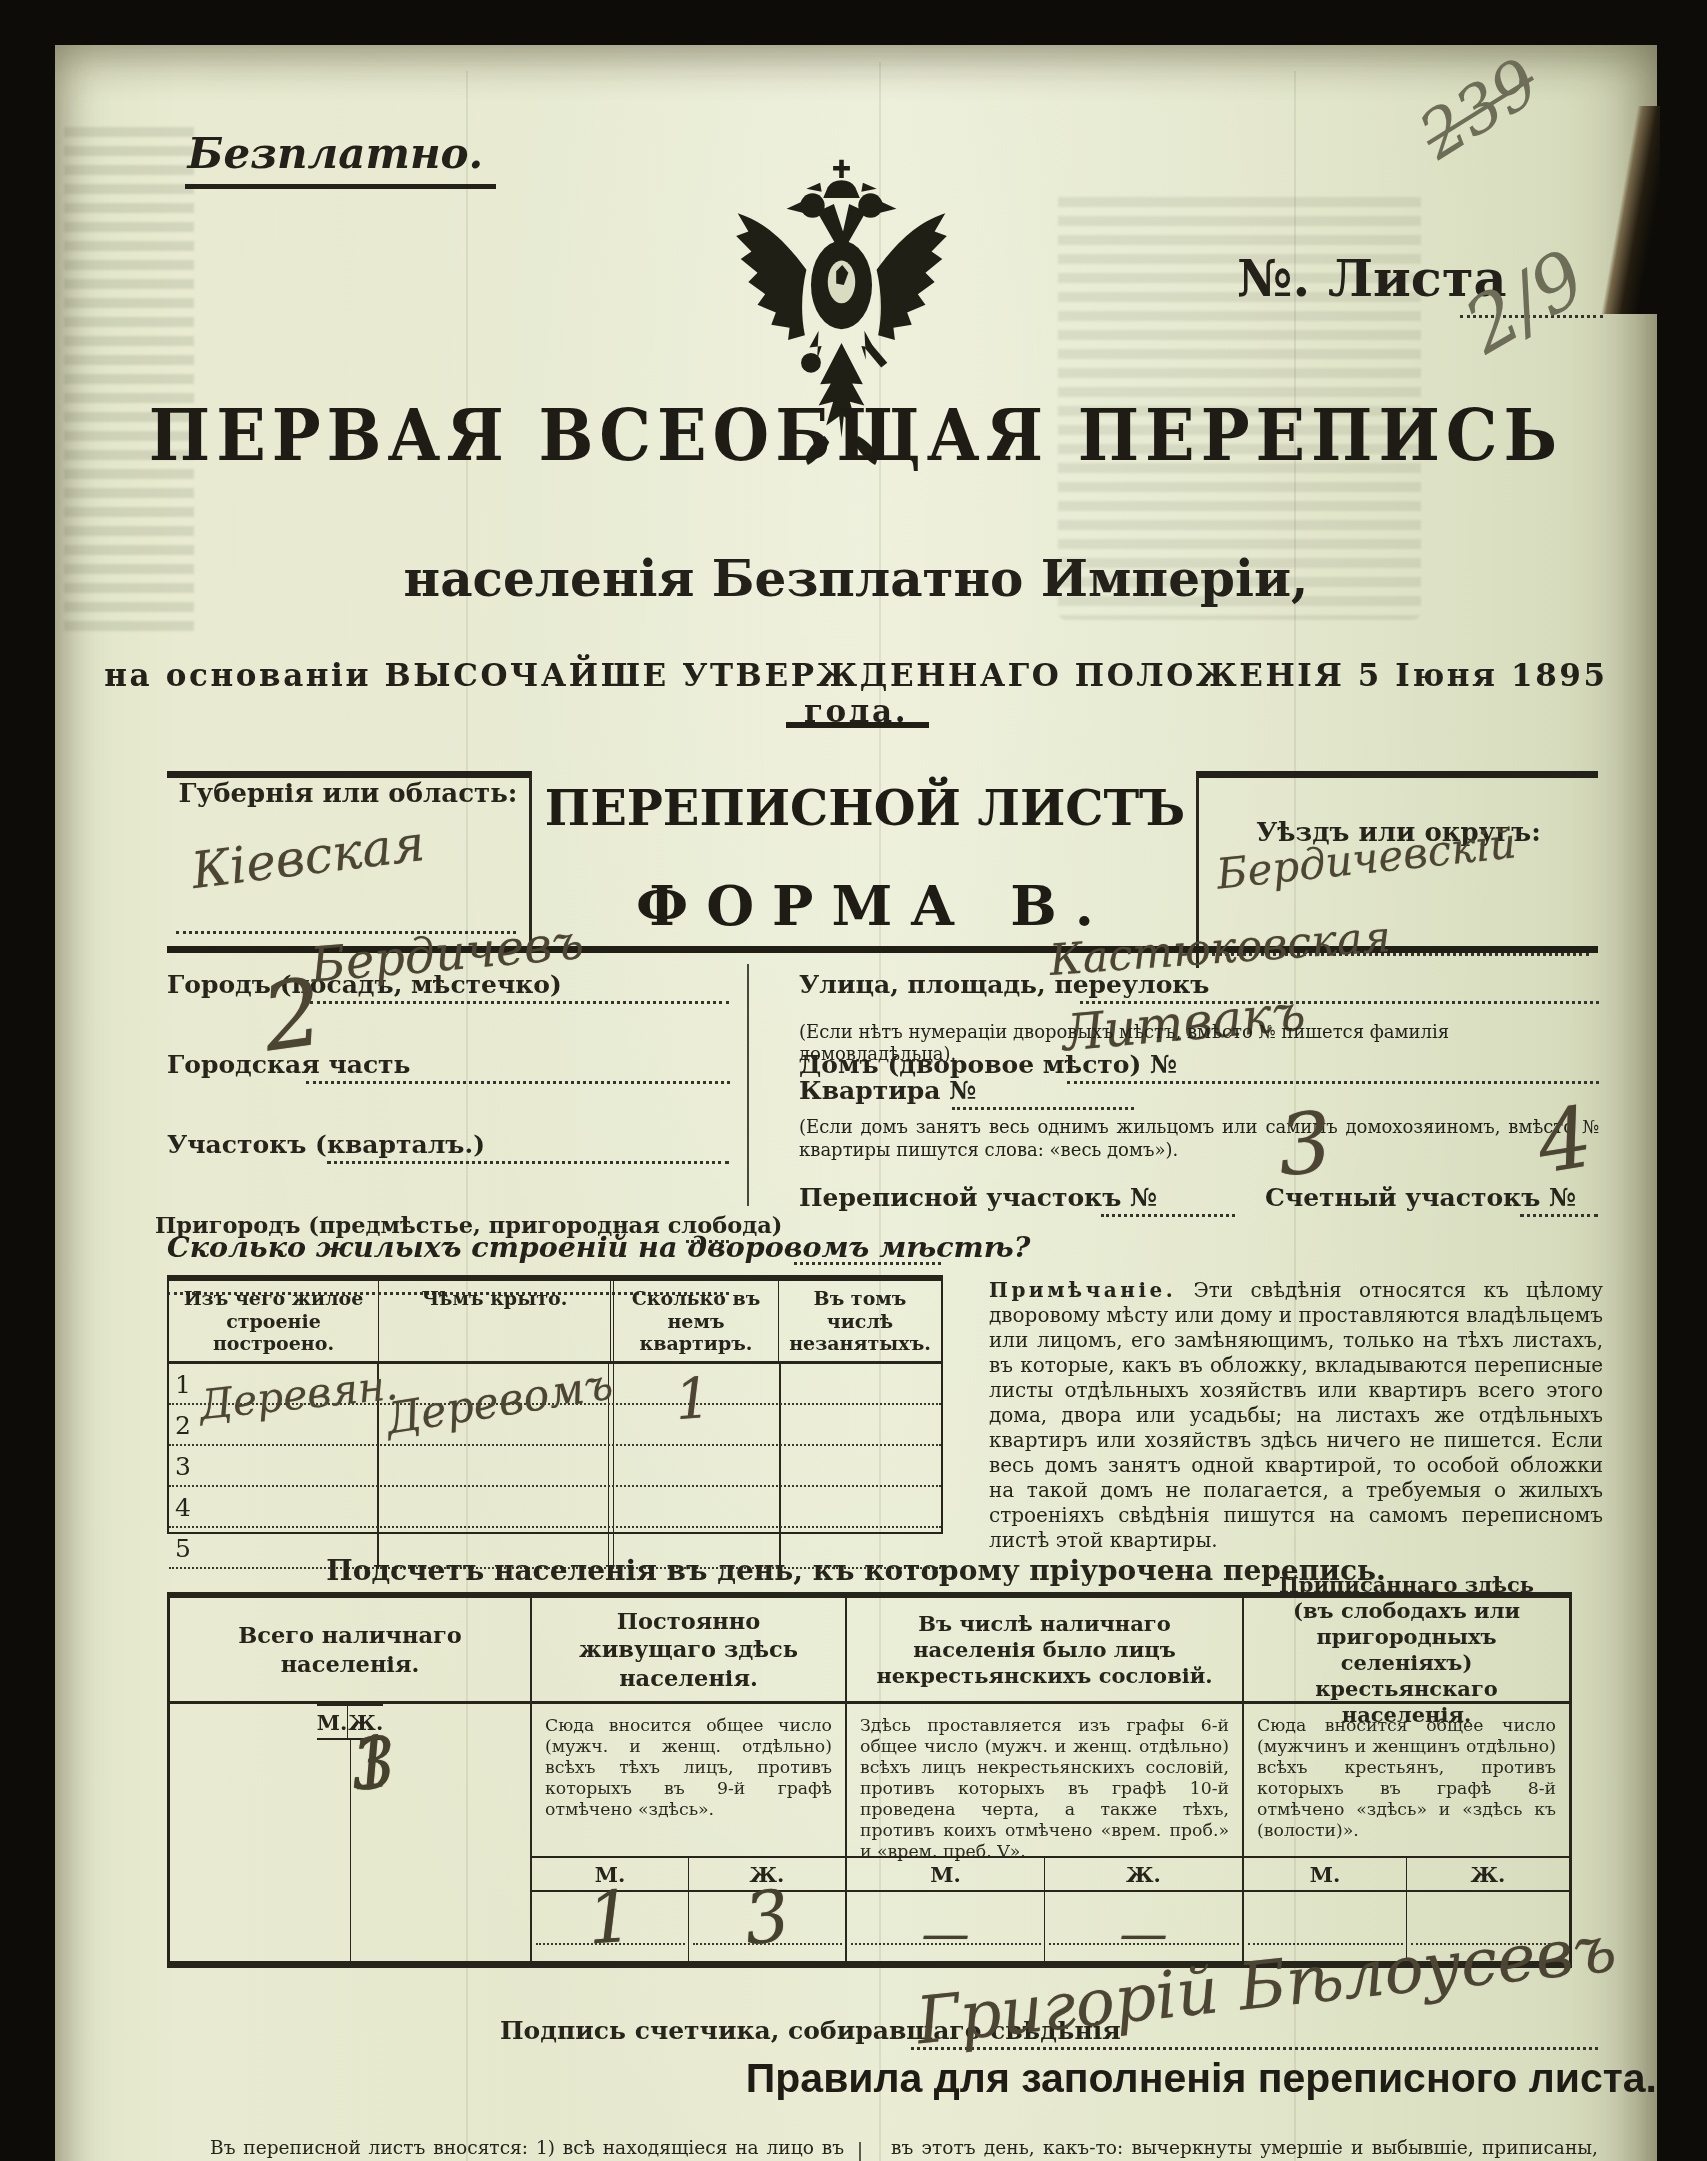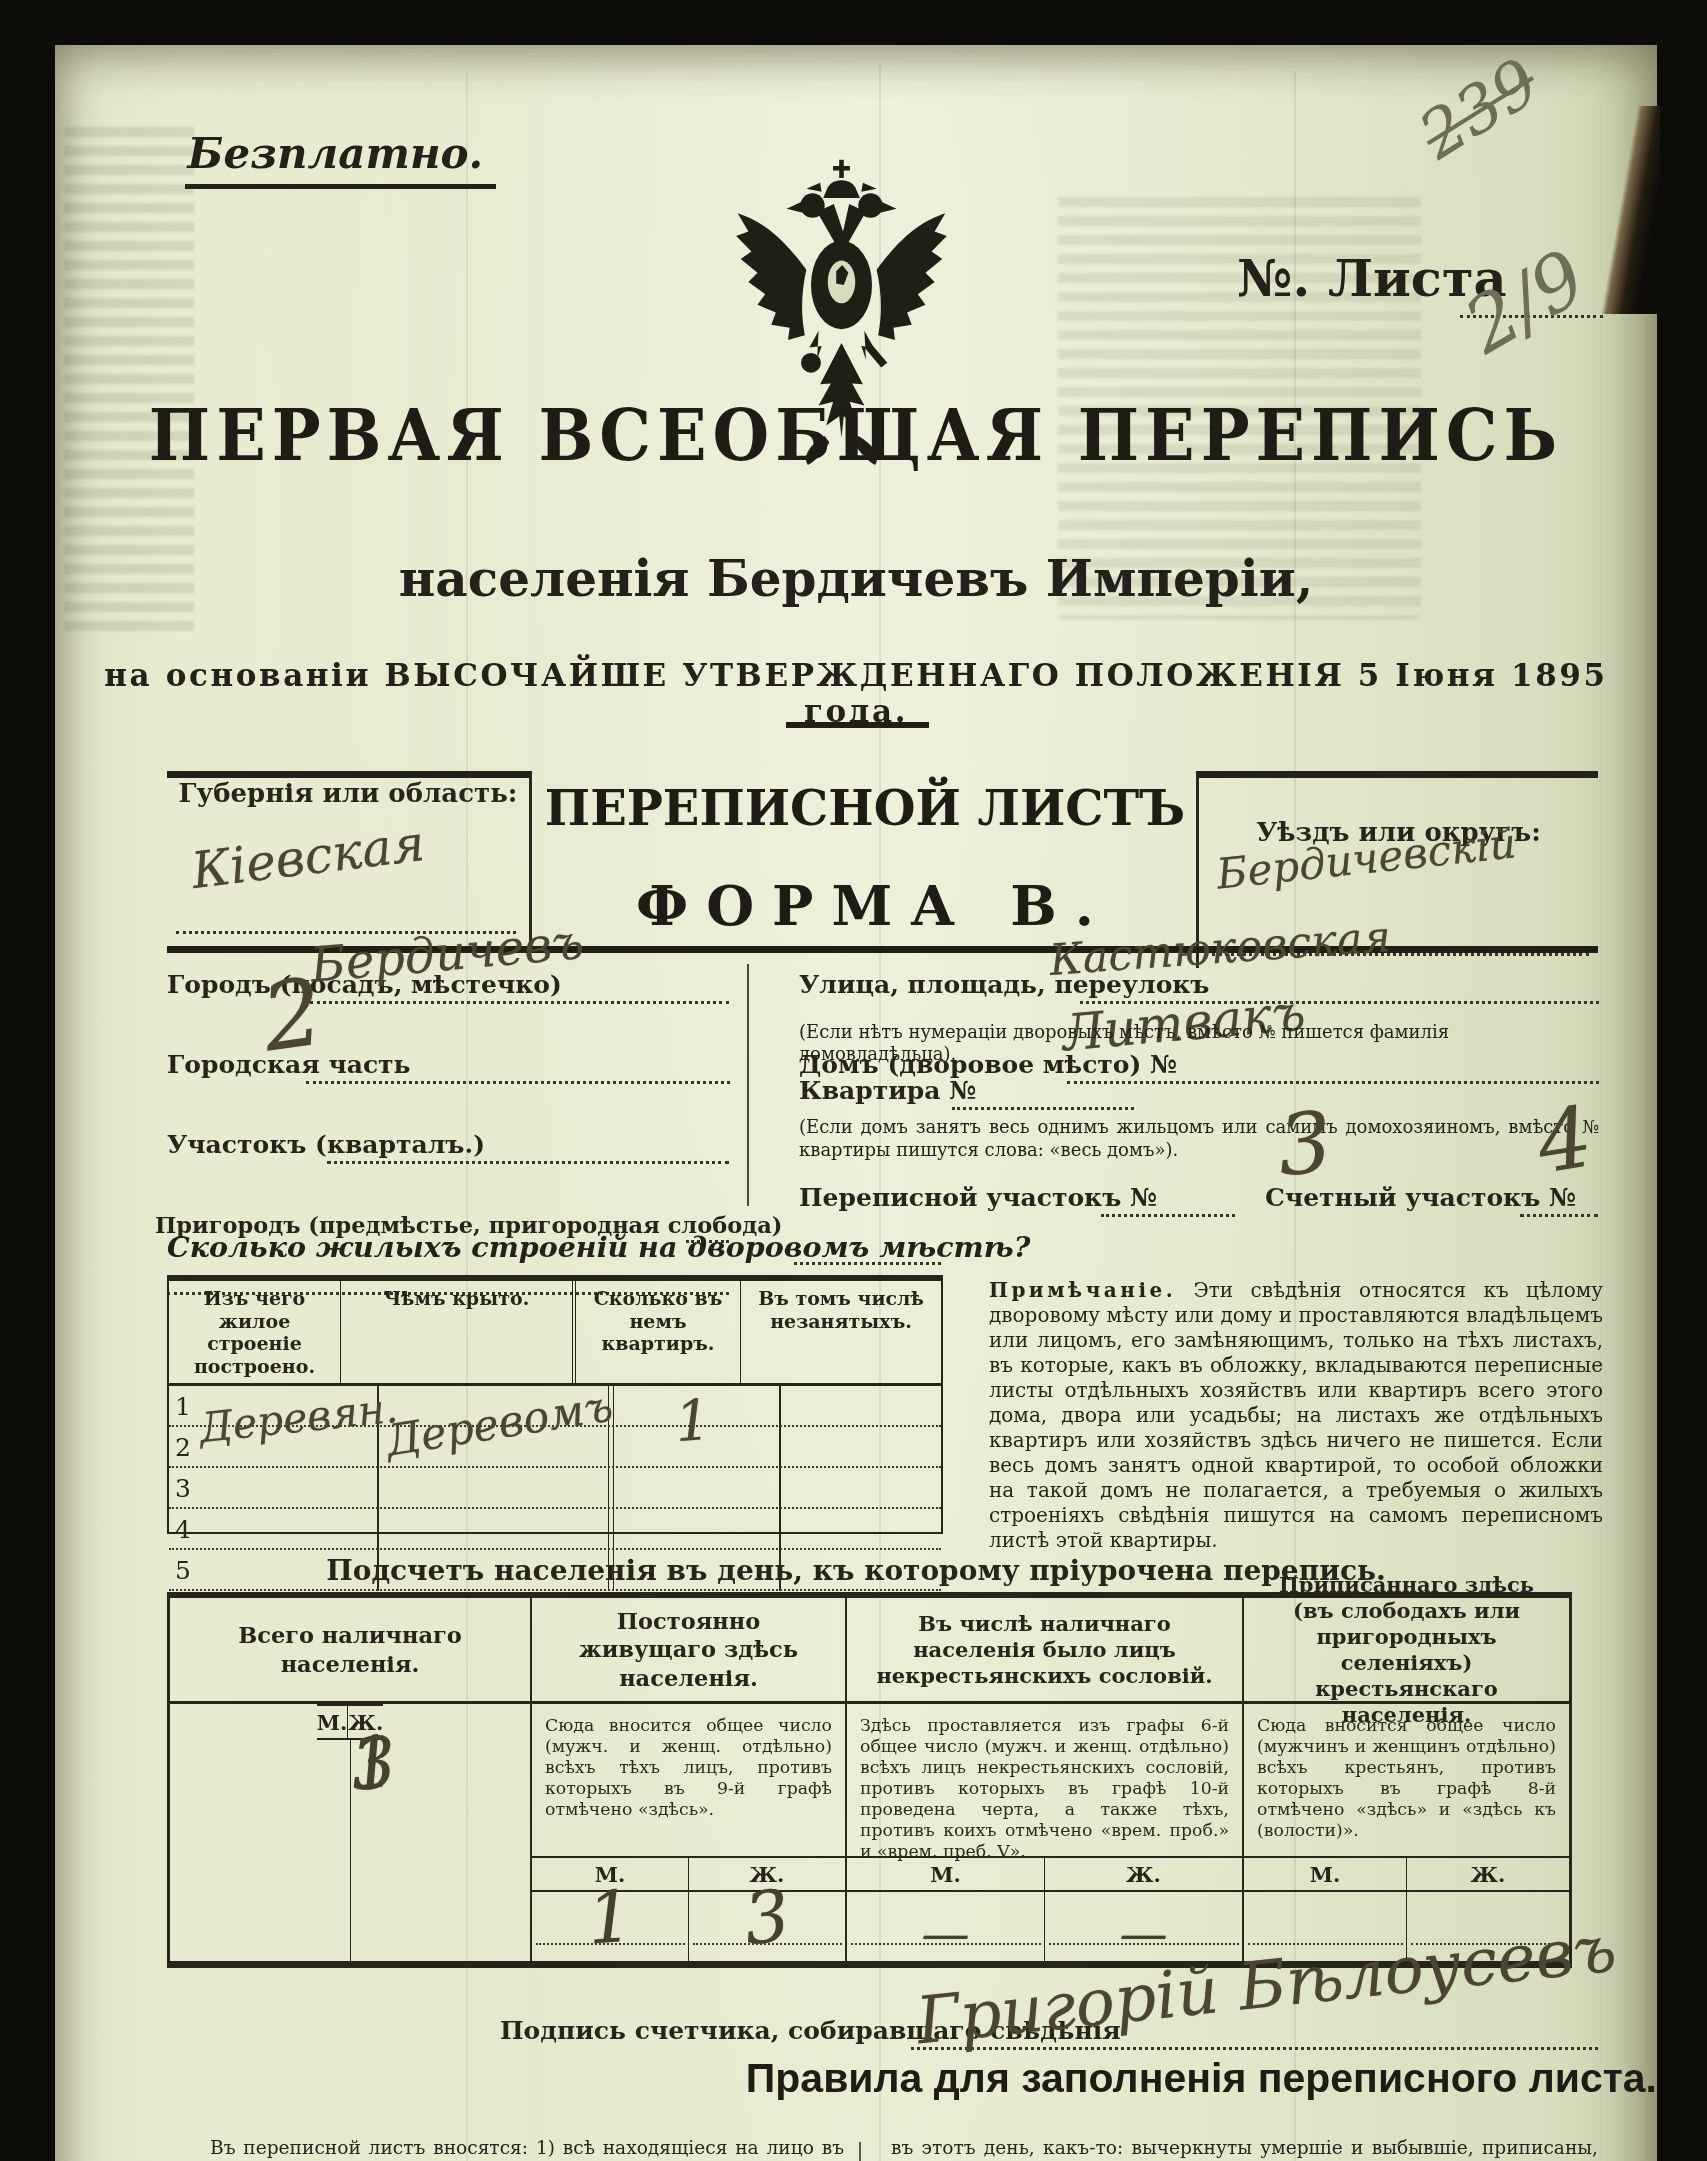--- a/index.html
+++ b/index.html
@@ -94,21 +94,21 @@
     <ellipse cx="150" cy="166" rx="18" ry="28" fill="#d9dcc0"></ellipse>
     <path d="M143,152 l8,-8 8,10 -6,16 -10,-2 Z" fill="#201f16"></path>
   </svg>
 
   <div class="abs" style="left:1182px;top:203px;font-size:51px;font-weight:bold;color:#23211a;">№. Листа</div>
   <div class="abs dots" style="left:1405px;top:270px;width:143px;"></div>
   <div class="abs hw-faded" style="left:1362px;top:26px;font-size:65px;transform:rotate(-32deg);text-decoration:line-through;text-decoration-thickness:3.5px;">239</div>
   <div class="abs hw-faded" style="left:1409px;top:212px;font-size:76px;transform:rotate(-30deg);">2/9</div>
 
   <div class="abs center" style="left:0;top:352px;width:100%;font-size:65px;font-weight:bold;letter-spacing:6px;color:#1e1c14;transform:scaleY(1.08);">ПЕРВАЯ ВСЕОБЩАЯ ПЕРЕПИСЬ</div>
-  <div class="abs center" style="left:0;top:504px;width:100%;font-size:50px;font-weight:bold;color:#23211a;">населенія Бердичевъ Имперіи,</div>
+  <div class="abs center" style="left:0;top:504px;width:100%;font-size:50px;font-weight:bold;color:#23211a;">населенія Безплатно Имперіи,</div>
   <div class="abs center" style="left:0;top:612px;width:100%;font-size:31px;font-weight:bold;letter-spacing:2.6px;color:#23211a;">на основаніи ВЫСОЧАЙШЕ УТВЕРЖДЕННАГО ПОЛОЖЕНІЯ 5 Іюня 1895 года.</div>
   <div class="abs bar" style="left:731px;top:677px;width:143px;height:5.6px;"></div>
 
   <div class="abs" style="left:112px;top:726px;width:365px;height:175px;border-top:7px solid #23211a;border-right:3.5px solid #2a281e;box-sizing:border-box;">
     <div class="center lbl" style="font-size:26px;">Губернія или область:</div>
     <div class="abs dots" style="left:8.6px;right:13px;bottom:12px;"></div>
     <div class="abs hw" style="left:24px;top:50px;font-size:50px;transform:rotate(-7deg);">Кіевская</div>
   </div>
 
   <div class="abs center" style="left:478px;top:828px;width:664px;font-size:55px;font-weight:bold;letter-spacing:18px;padding-left:18px;box-sizing:border-box;color:#1e1c14;">ФОРМА В.</div>
@@ -157,21 +157,21 @@
   <div class="abs hw" style="left:1223px;top:1050px;font-size:84px;transform:rotate(-5deg);">3</div>
   <div class="abs lbl" style="left:1210px;top:1138px;font-size:25px;">Счетный участокъ №</div>
   <div class="abs dots" style="left:1465px;top:1169px;width:78px;"></div>
   <div class="abs hw" style="left:1483px;top:1046px;font-size:84px;transform:rotate(-9deg);">4</div>
 
   <div class="abs" style="left:112px;top:1185px;font-size:28.5px;font-style:italic;font-weight:bold;color:#23211a;">Сколько жилыхъ строеній на дворовомъ мѣстѣ?</div>
   <div class="abs dots" style="left:739px;top:1217px;width:147px;"></div>
 
   <div id="btable" class="abs" style="left:112px;top:1230px;width:776px;height:259px;">
     <div class="bhead">
-      <div class="bh bcol-sep" style="width:172px;">Изъ чего жилое строеніе построено.</div>
+      <div class="bh bcol-sep" style="width:210px;">Изъ чего жилое строеніе построено.</div>
       <div class="bh" style="width:231px;">Чѣмъ крыто.</div>
       <div class="bh bdouble bcol-sep" style="width:169px;">Сколько въ немъ квартиръ.</div>
       <div class="bh" style="flex:1;">Въ томъ числѣ незанятыхъ.</div>
     </div>
     <div style="position:relative;flex:1;">
 
       <div class="abs" style="left:208px;top:0;bottom:0;width:1.7px;background:#2a281e;"></div>
       <div class="abs" style="left:439px;top:0;bottom:0;width:4.3px;border-left:1.7px solid #2a281e;border-right:1.7px solid #2a281e;"></div>
       <div class="abs" style="left:610px;top:0;bottom:0;width:1.7px;background:#2a281e;"></div>
       <div class="brow">

